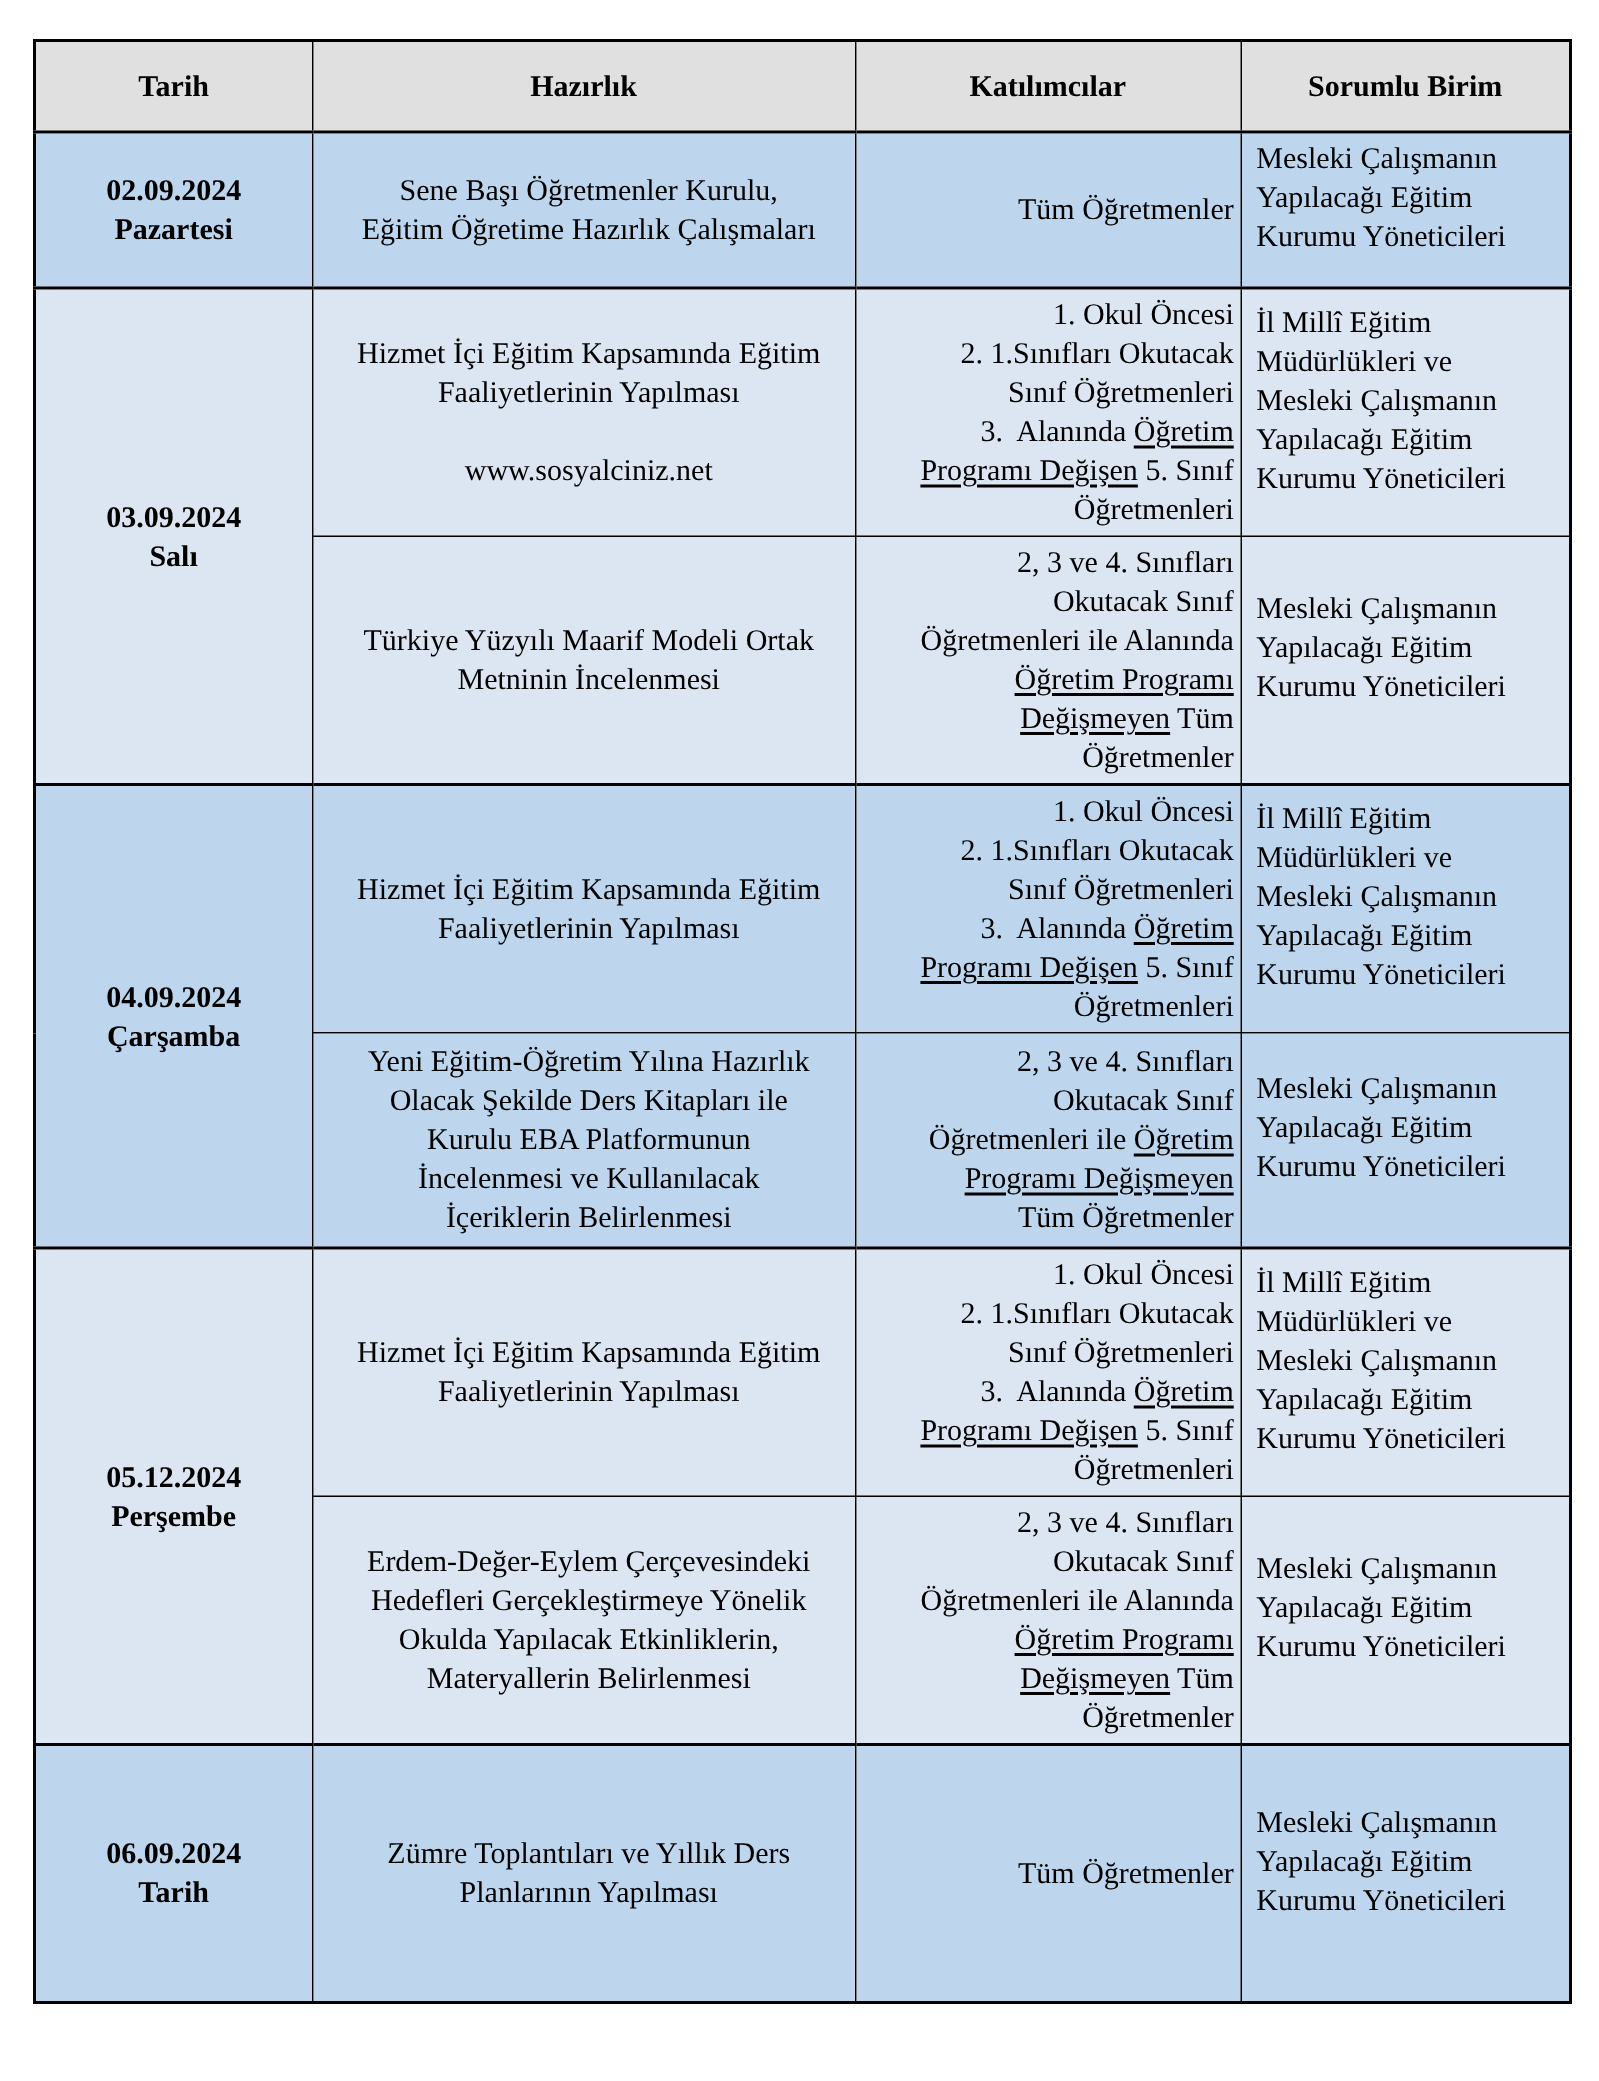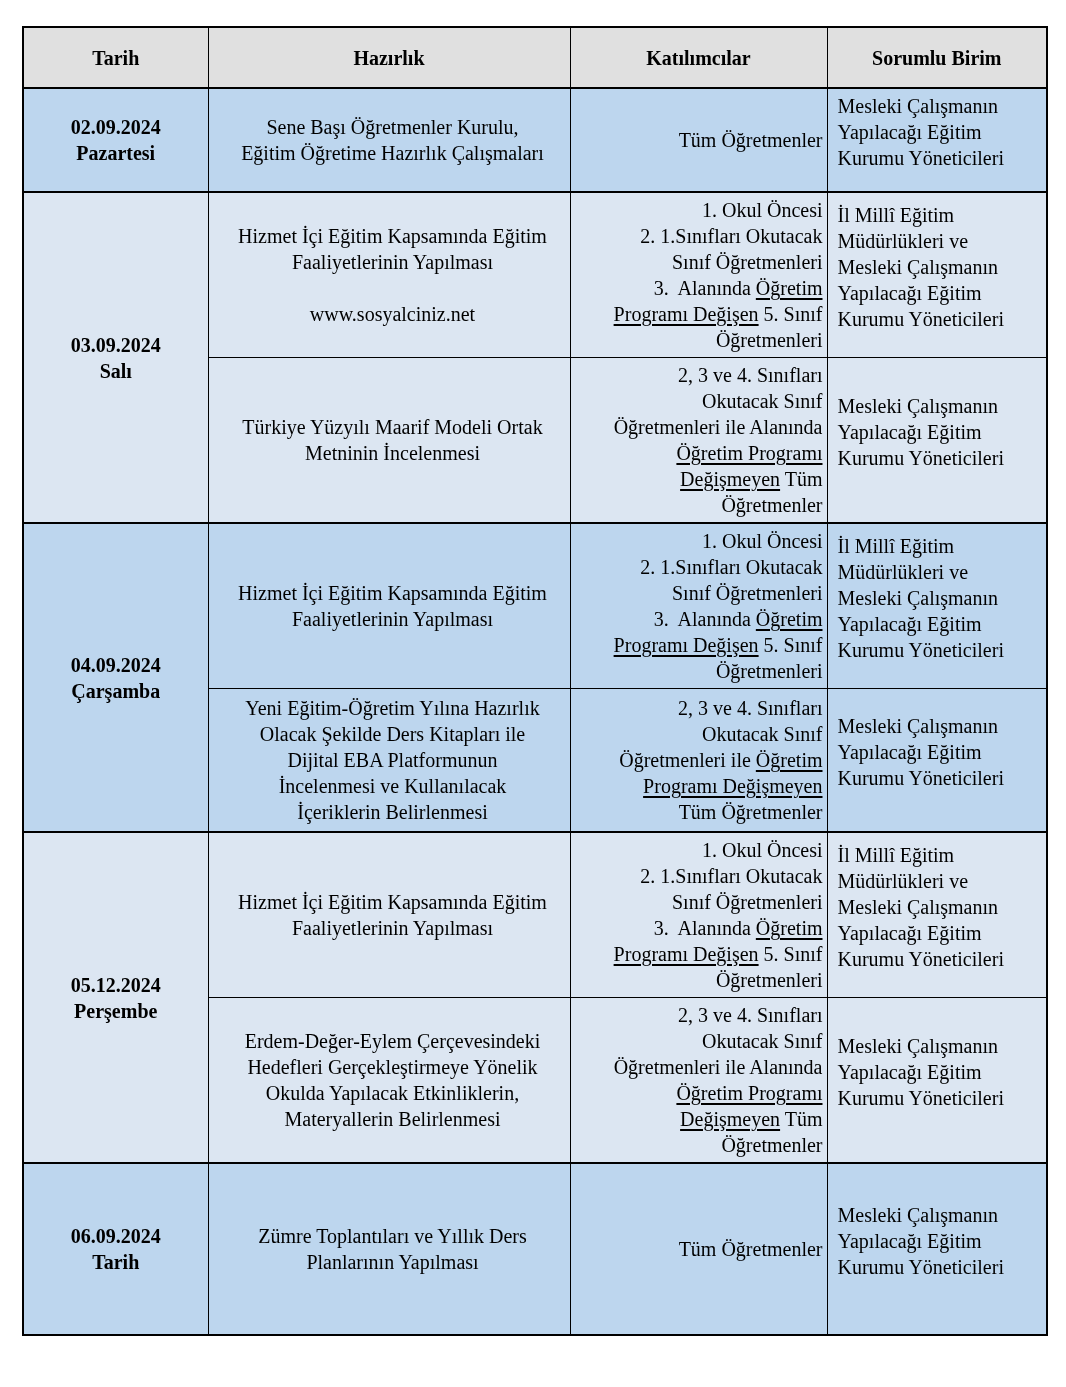--- a/index.html
+++ b/index.html
@@ -163,21 +163,21 @@
         <td class="c-resp">İl Millî Eğitim
 Müdürlükleri ve
 Mesleki Çalışmanın
 Yapılacağı Eğitim
 Kurumu Yöneticileri</td>
       </tr>
 
       <tr class="shade-blue" style="height:130px">
         <td class="c-work"><span>Yeni Eğitim-Öğretim Yılına Hazırlık
 Olacak Şekilde Ders Kitapları ile
-Dijital EBA Platformunun
+Kurulu EBA Platformunun
 İncelenmesi ve Kullanılacak
 İçeriklerin Belirlenmesi</span></td>
         <td class="c-part"><span>2, 3 ve 4. Sınıfları
 Okutacak Sınıf
 Öğretmenleri ile </span><span class="u">Öğretim</span><span>
 </span><span class="u">Programı Değişmeyen</span><span>
 Tüm Öğretmenler</span></td>
         <td class="c-resp">Mesleki Çalışmanın
 Yapılacağı Eğitim
 Kurumu Yöneticileri</td>

